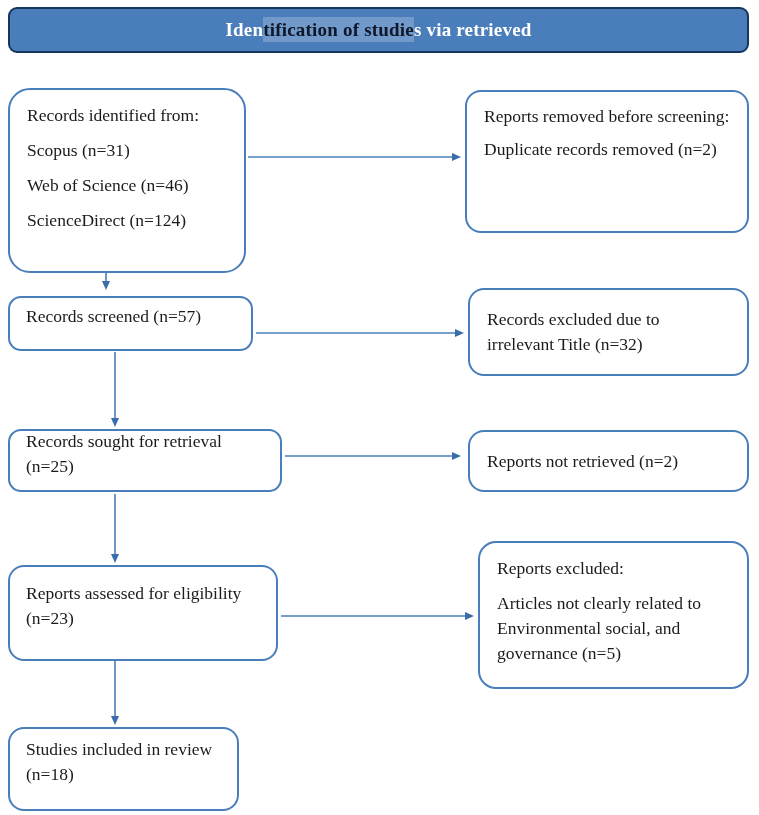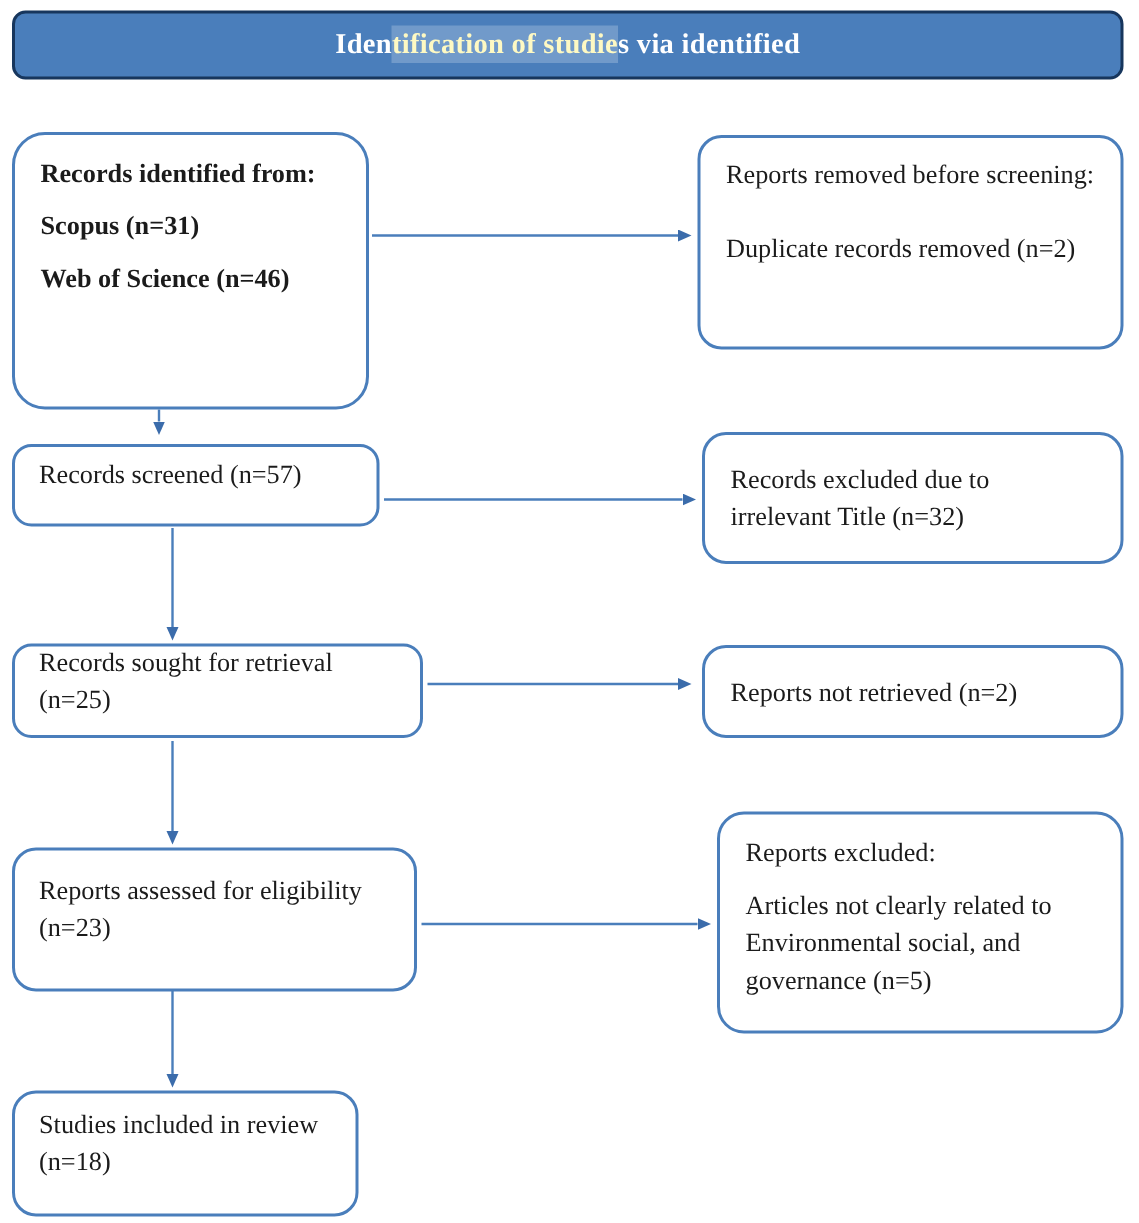--- a/index.html
+++ b/index.html
@@ -29,43 +29,43 @@
     display: flex;
     align-items: center;
     justify-content: center;
     font-size: 19px;
     font-weight: bold;
     color: #ffffff;
     letter-spacing: 0.2px;
   }
   .header-bar .hl {
     background: rgba(255,255,255,0.22);
-    color: #fef9c3;
+    color: #0f172a;
     padding: 2px 0;
   }
   .box {
     position: absolute;
     box-sizing: border-box;
     background: #ffffff;
     border: 2px solid #4a7ebb;
     border-radius: 14px;
     font-size: 17.5px;
     line-height: 1.42;
   }
   .box .para { margin: 0; }
   .box .para + .para { margin-top: 10px; }
   .label-box {
     display: flex;
     align-items: center;
     padding: 6px 14px 20px 16px;
   }
   
-  #box-records-identified { left: 8px;  top: 88px;  width: 238px; height: 185px; border-radius: 22px; padding: 13px 12px 10px 17px; font-weight: bold; }
+  #box-records-identified { left: 8px;  top: 88px;  width: 238px; height: 185px; border-radius: 22px; padding: 13px 12px 10px 17px; }
   #box-records-removed    { left: 465px; top: 90px;  width: 284px; height: 143px; border-radius: 16px; padding: 12px 16px 10px 17px; }
-  #box-records-removed .para + .para { margin-top: 24px; }
+  #box-records-removed .para + .para { margin-top: 8px; }
   #box-records-screened   { left: 8px;  top: 296px; width: 245px; height: 55px;  border-radius: 13px; }
   #box-records-excluded   { left: 468px; top: 288px; width: 281px; height: 88px;  border-radius: 16px; padding: 6px 26px 6px 17px; }
   #box-records-sought     { left: 8px;  top: 429px; width: 274px; height: 63px;  border-radius: 13px; justify-content: flex-end; }
   #box-reports-not-retrieved { left: 468px; top: 430px; width: 281px; height: 62px; border-radius: 16px; padding: 6px 4px 6px 17px; }
   #box-reports-assessed   { left: 8px;  top: 565px; width: 270px; height: 96px;  border-radius: 16px; }
   #box-reports-excluded   { left: 478px; top: 541px; width: 271px; height: 148px; border-radius: 18px; padding: 13px 14px 10px 17px; }
   #box-studies-included   { left: 8px;  top: 727px; width: 231px; height: 84px;  border-radius: 16px; justify-content: flex-end; }
 </style>
 </head>
 <body>
@@ -83,28 +83,29 @@
     <line x1="256" y1="333" x2="455" y2="333" stroke="#4a7ebb" stroke-width="1.6" marker-end="url(#ah)"></line>
     <line x1="115" y1="352" x2="115" y2="418" stroke="#4a7ebb" stroke-width="1.6" marker-end="url(#ah)"></line>
     <line x1="285" y1="456" x2="452" y2="456" stroke="#4a7ebb" stroke-width="1.6" marker-end="url(#ah)"></line>
     <line x1="115" y1="494" x2="115" y2="554" stroke="#4a7ebb" stroke-width="1.6" marker-end="url(#ah)"></line>
     <line x1="281" y1="616" x2="465" y2="616" stroke="#4a7ebb" stroke-width="1.6" marker-end="url(#ah)"></line>
     <line x1="115" y1="644" x2="115" y2="716" stroke="#4a7ebb" stroke-width="1.6" marker-end="url(#ah)"></line>
   </svg>
 
   <div class="header-bar">
     <span>
-      <span>Iden</span><span class="hl">tification of studie</span><span>s via identified</span>
+      <span>Iden</span><span class="hl">tification of studie</span><span>s via retrieved</span>
     </span>
   </div>
 
   <div class="box" id="box-records-identified">
     <p class="para">Records identified from:</p>
     <p class="para">Scopus (n=31)</p>
     <p class="para">Web of Science (n=46)</p>
+    <p class="para">ScienceDirect (n=124)</p>
   </div>
 
   <div class="box" id="box-records-removed">
     <p class="para">Reports removed before screening:</p>
     <p class="para">Duplicate records removed (n=2)</p>
   </div>
 
   <div class="box label-box" id="box-records-screened">
     <span>Records screened (n=57)</span>
   </div>

